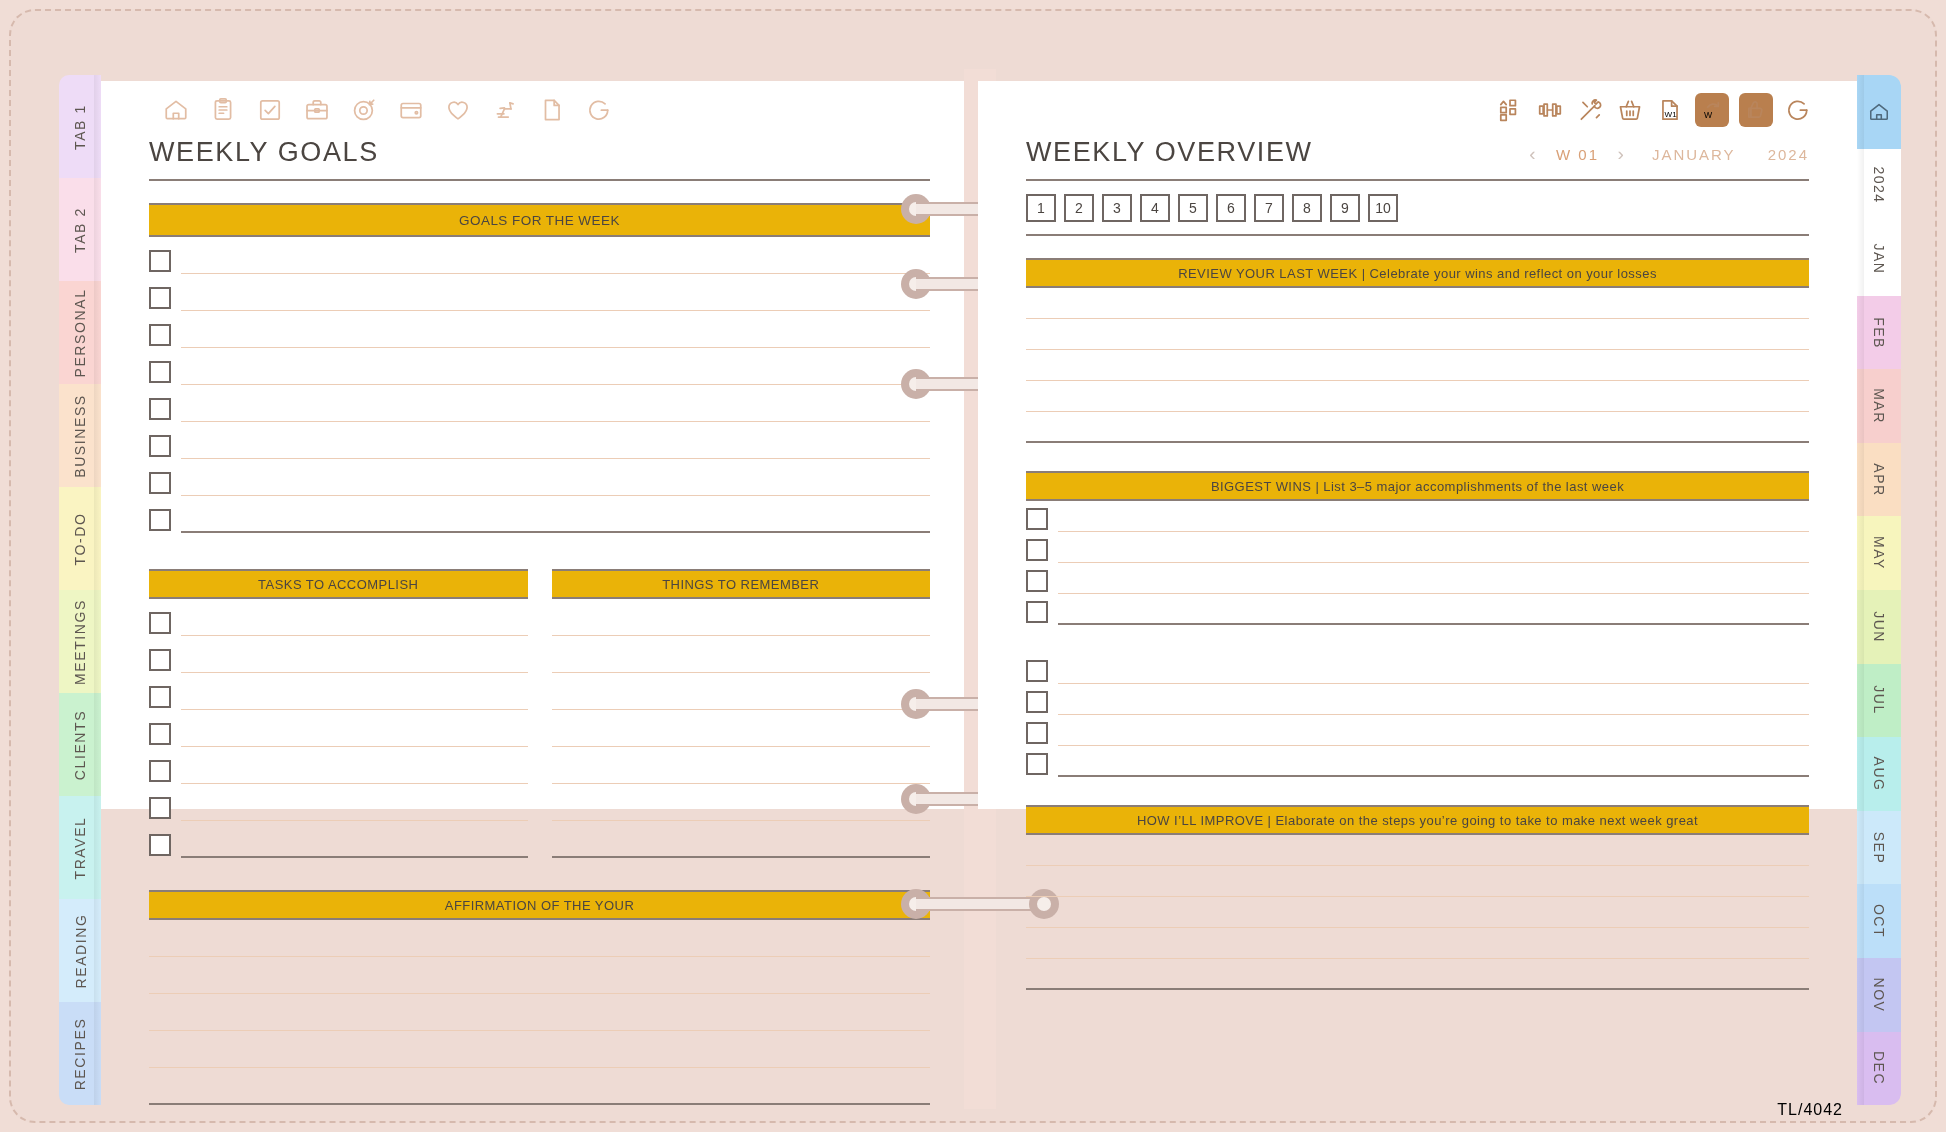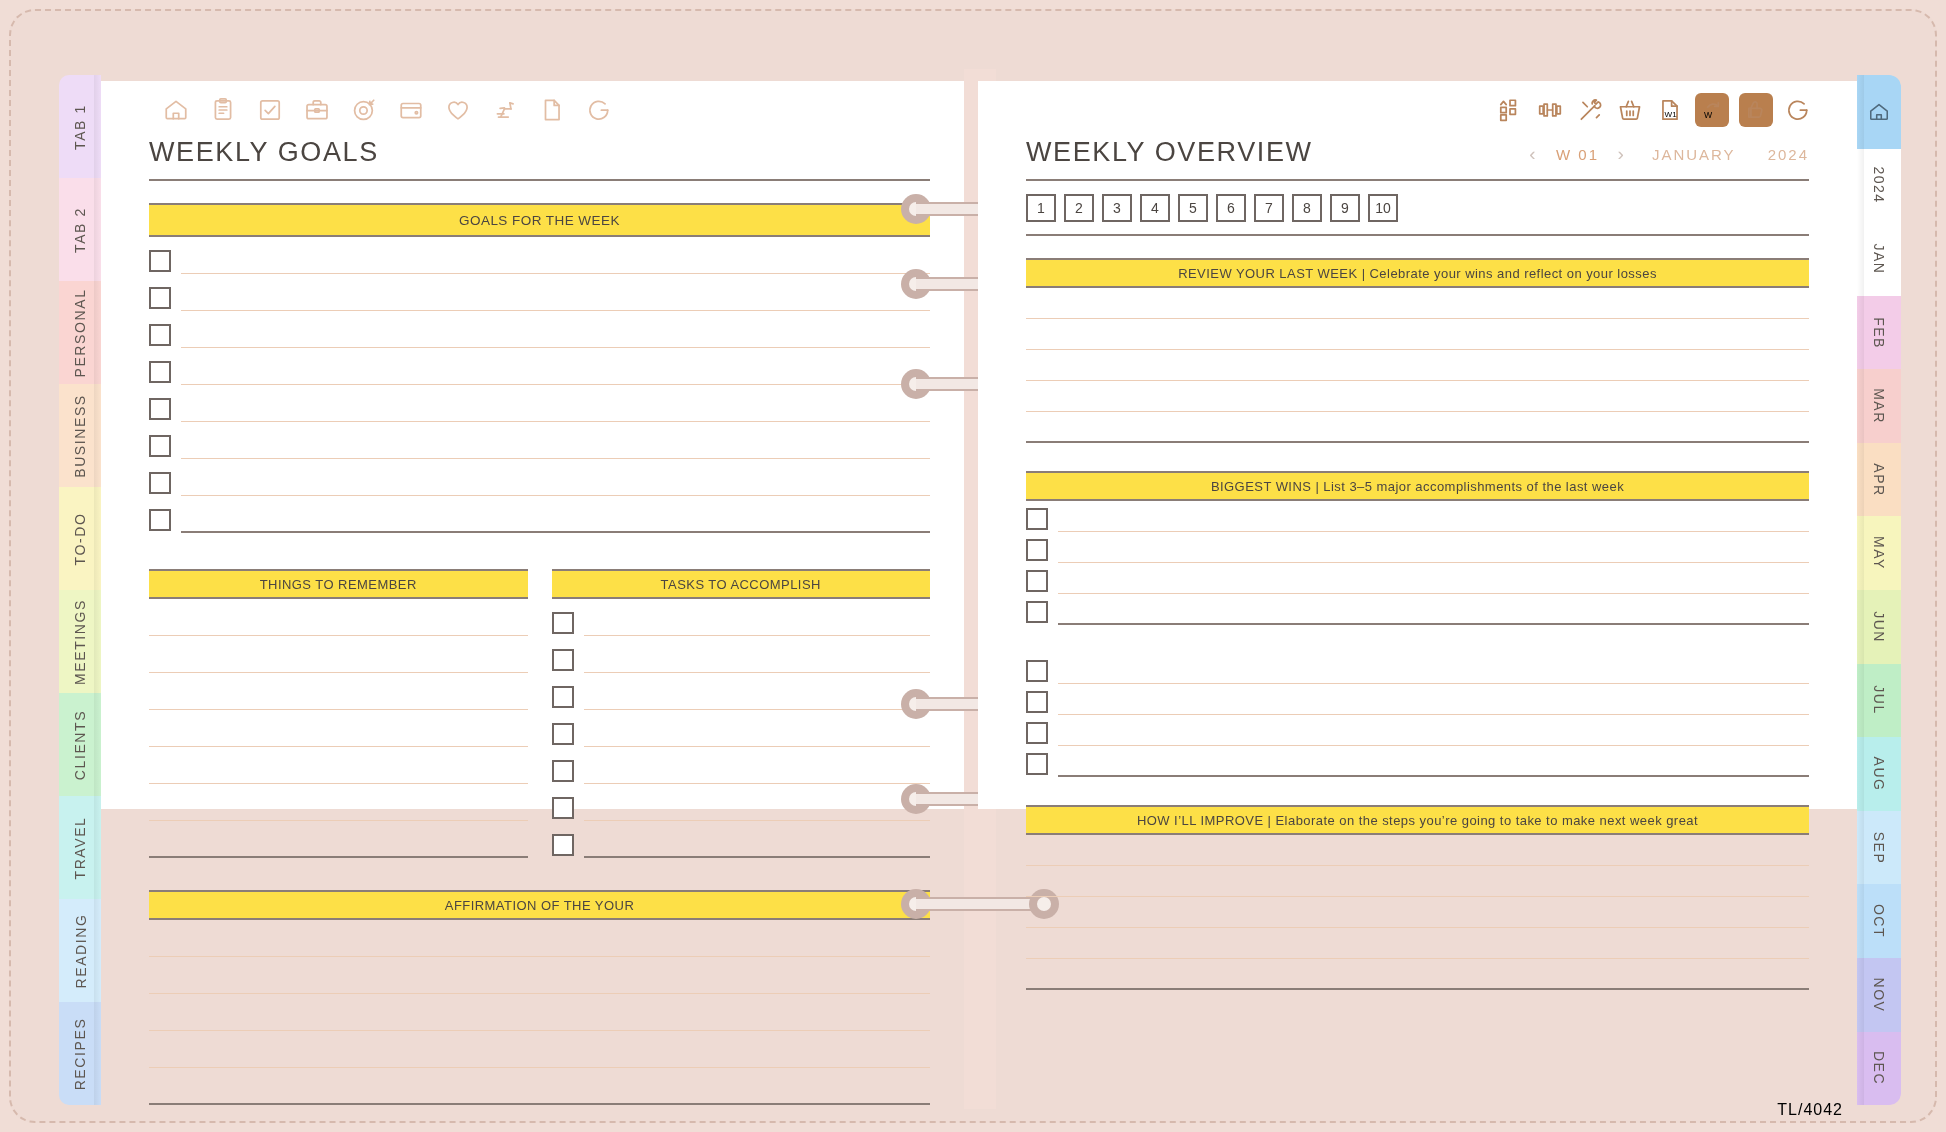--- a/index.html
+++ b/index.html
@@ -183,21 +183,21 @@
     font-size: 15px; letter-spacing: 2px; color: #e0a87e;
     padding-bottom: 3px;
   }
   .week-nav .arrow { color: #cfc2bb; font-size: 19px; }
   .week-nav .wk { color: #d9a077; min-width: 52px; text-align: center; }
   .week-nav .mon { color: #ddb79c; margin-left: 12px; }
   .week-nav .yr  { color: #ddb79c; margin-left: 18px; }
 
   
   .band {
-    background: #fde047;
+    background: #eab308;
     border-top: 2.5px solid #8a7d77;
     border-bottom: 2.5px solid #8a7d77;
     height: 34px;
     display: flex; align-items: center; justify-content: center;
     font-size: 13.5px;
     letter-spacing: .45px;
     color: #4b4541;
   }
   .band.thin { height: 30px; font-size: 13px; }
 
@@ -458,34 +458,20 @@
             </div>
             <div class="cb-row" style="height: 37px;">
               <div class="cbx"></div>
               <div class="cb-line dark"></div>
             </div>
           </div>
 
         <div style="height:36px"></div>
 
         <div class="two-col">
-          <div class="col">
-            <div class="band thin">THINGS TO REMEMBER</div>
-            <div id="remember-lines">
-                <div class="lines">
-                  <div class="ln" style="height: 37px;"></div>
-                  <div class="ln" style="height: 37px;"></div>
-                  <div class="ln" style="height: 37px;"></div>
-                  <div class="ln" style="height: 37px;"></div>
-                  <div class="ln" style="height: 37px;"></div>
-                  <div class="ln" style="height: 37px;"></div>
-                  <div class="ln last" style="height: 37px;"></div>
-                </div>
-              </div>
-          </div>
           <div class="col">
             <div class="band thin">TASKS TO ACCOMPLISH</div>
             <div id="tasks-list">
                 <div class="cb-row" style="height: 37px;">
                   <div class="cbx"></div>
                   <div class="cb-line"></div>
                 </div>
                 <div class="cb-row" style="height: 37px;">
                   <div class="cbx"></div>
                   <div class="cb-line"></div>
@@ -505,20 +491,34 @@
                 <div class="cb-row" style="height: 37px;">
                   <div class="cbx"></div>
                   <div class="cb-line"></div>
                 </div>
                 <div class="cb-row" style="height: 37px;">
                   <div class="cbx"></div>
                   <div class="cb-line dark"></div>
                 </div>
               </div>
           </div>
+          <div class="col">
+            <div class="band thin">THINGS TO REMEMBER</div>
+            <div id="remember-lines">
+                <div class="lines">
+                  <div class="ln" style="height: 37px;"></div>
+                  <div class="ln" style="height: 37px;"></div>
+                  <div class="ln" style="height: 37px;"></div>
+                  <div class="ln" style="height: 37px;"></div>
+                  <div class="ln" style="height: 37px;"></div>
+                  <div class="ln" style="height: 37px;"></div>
+                  <div class="ln last" style="height: 37px;"></div>
+                </div>
+              </div>
+          </div>
         </div>
 
         <div style="height:32px"></div>
 
         <div class="band thin">AFFIRMATION OF THE YOUR</div>
         <div id="affirmation-lines">
             <div class="lines">
               <div class="ln" style="height: 37px;"></div>
               <div class="ln" style="height: 37px;"></div>
               <div class="ln" style="height: 37px;"></div>

